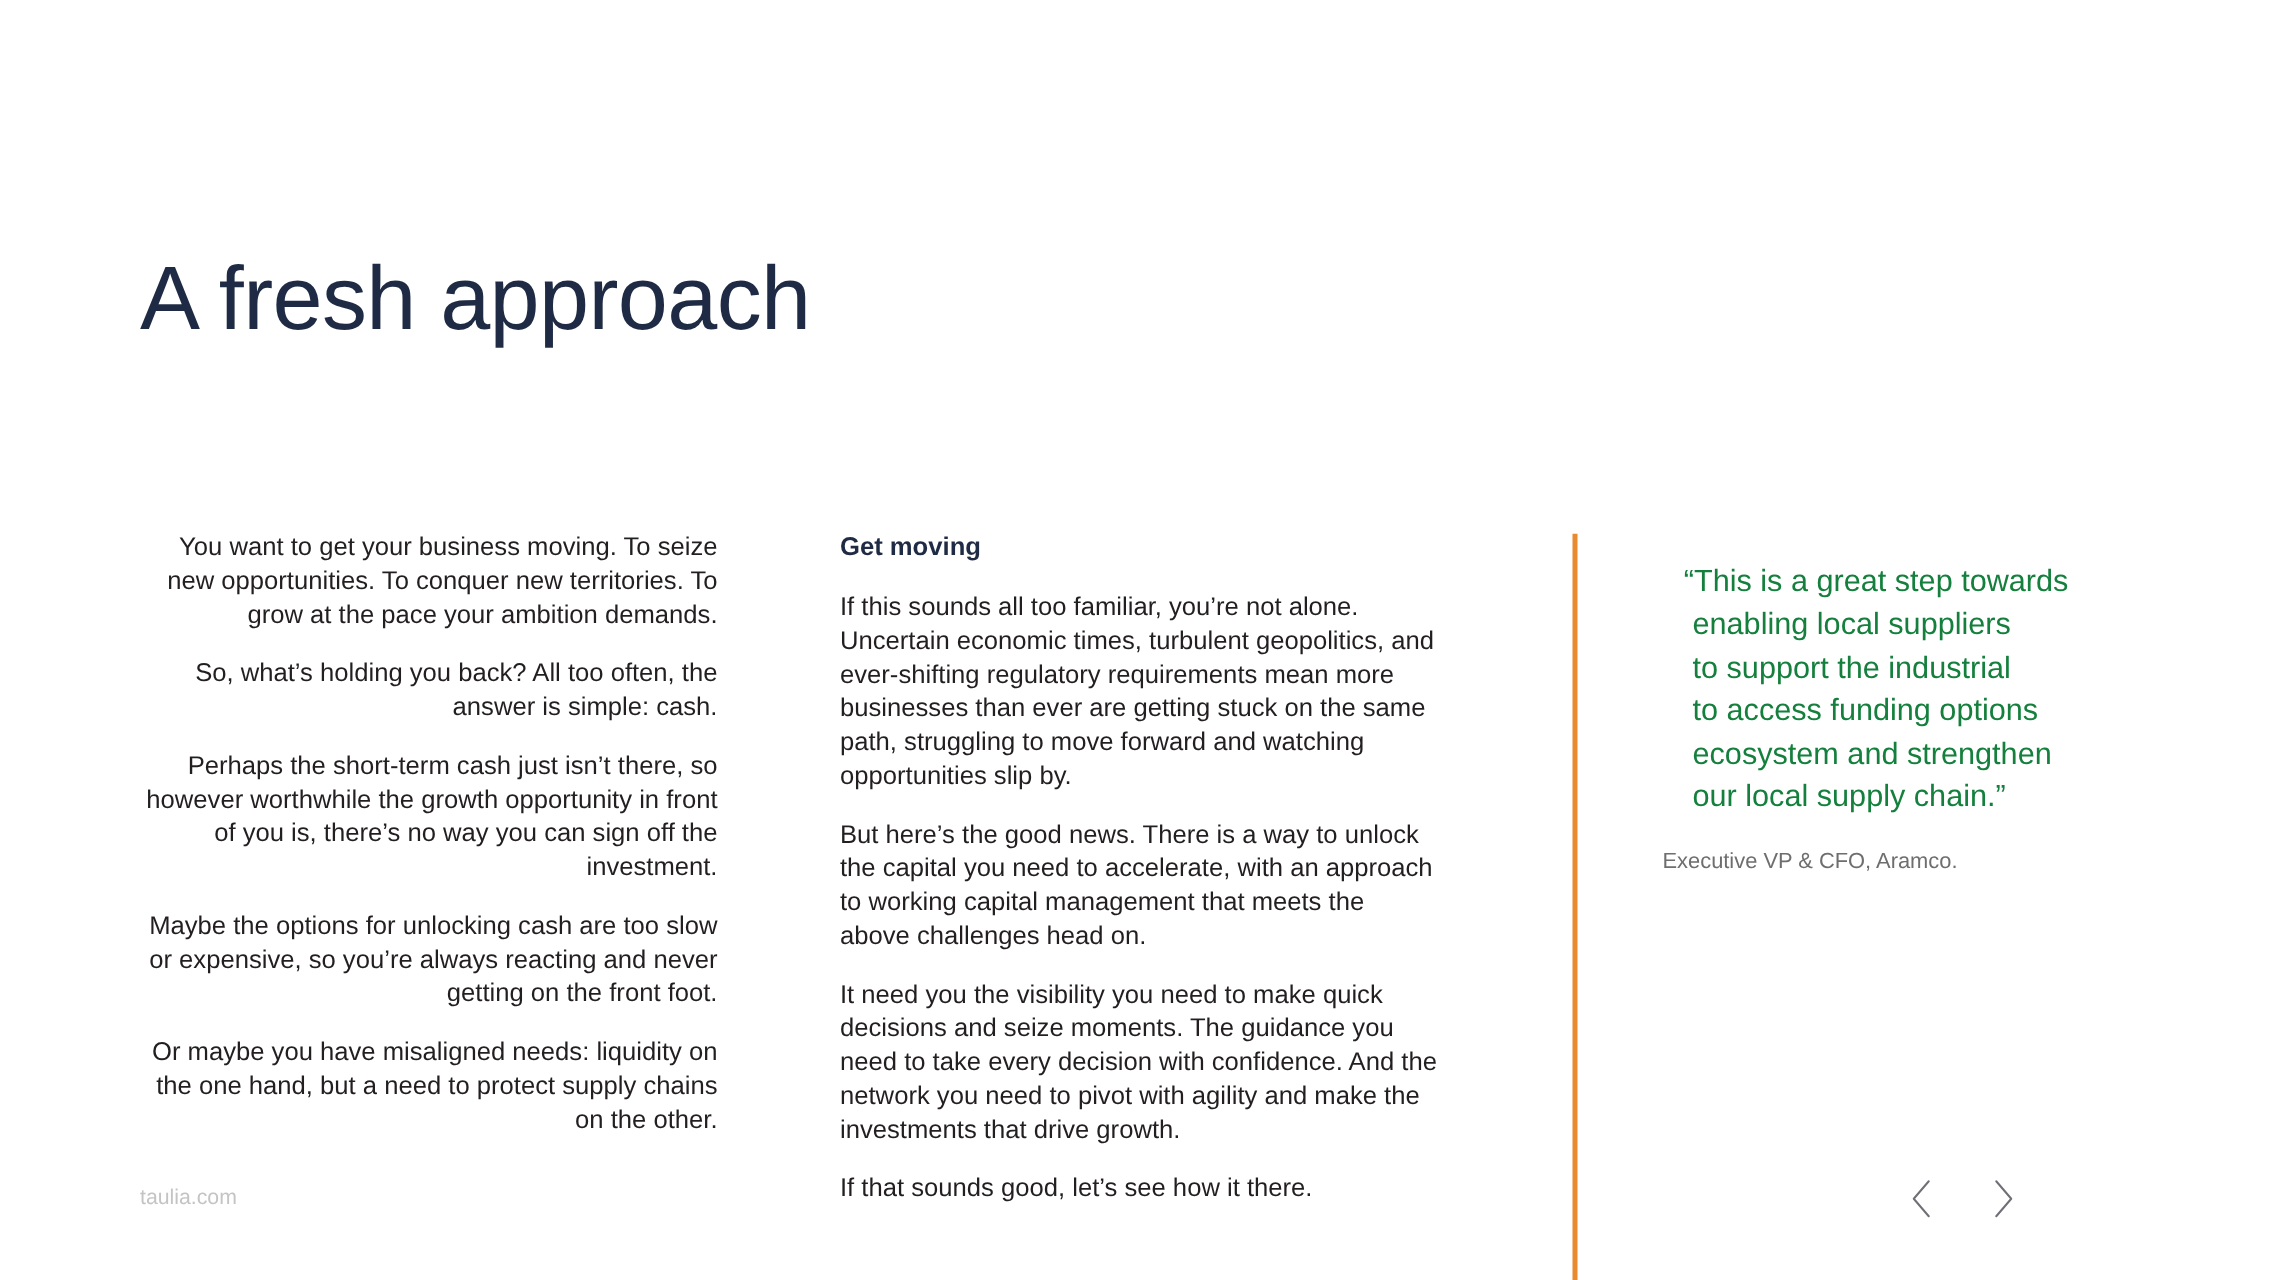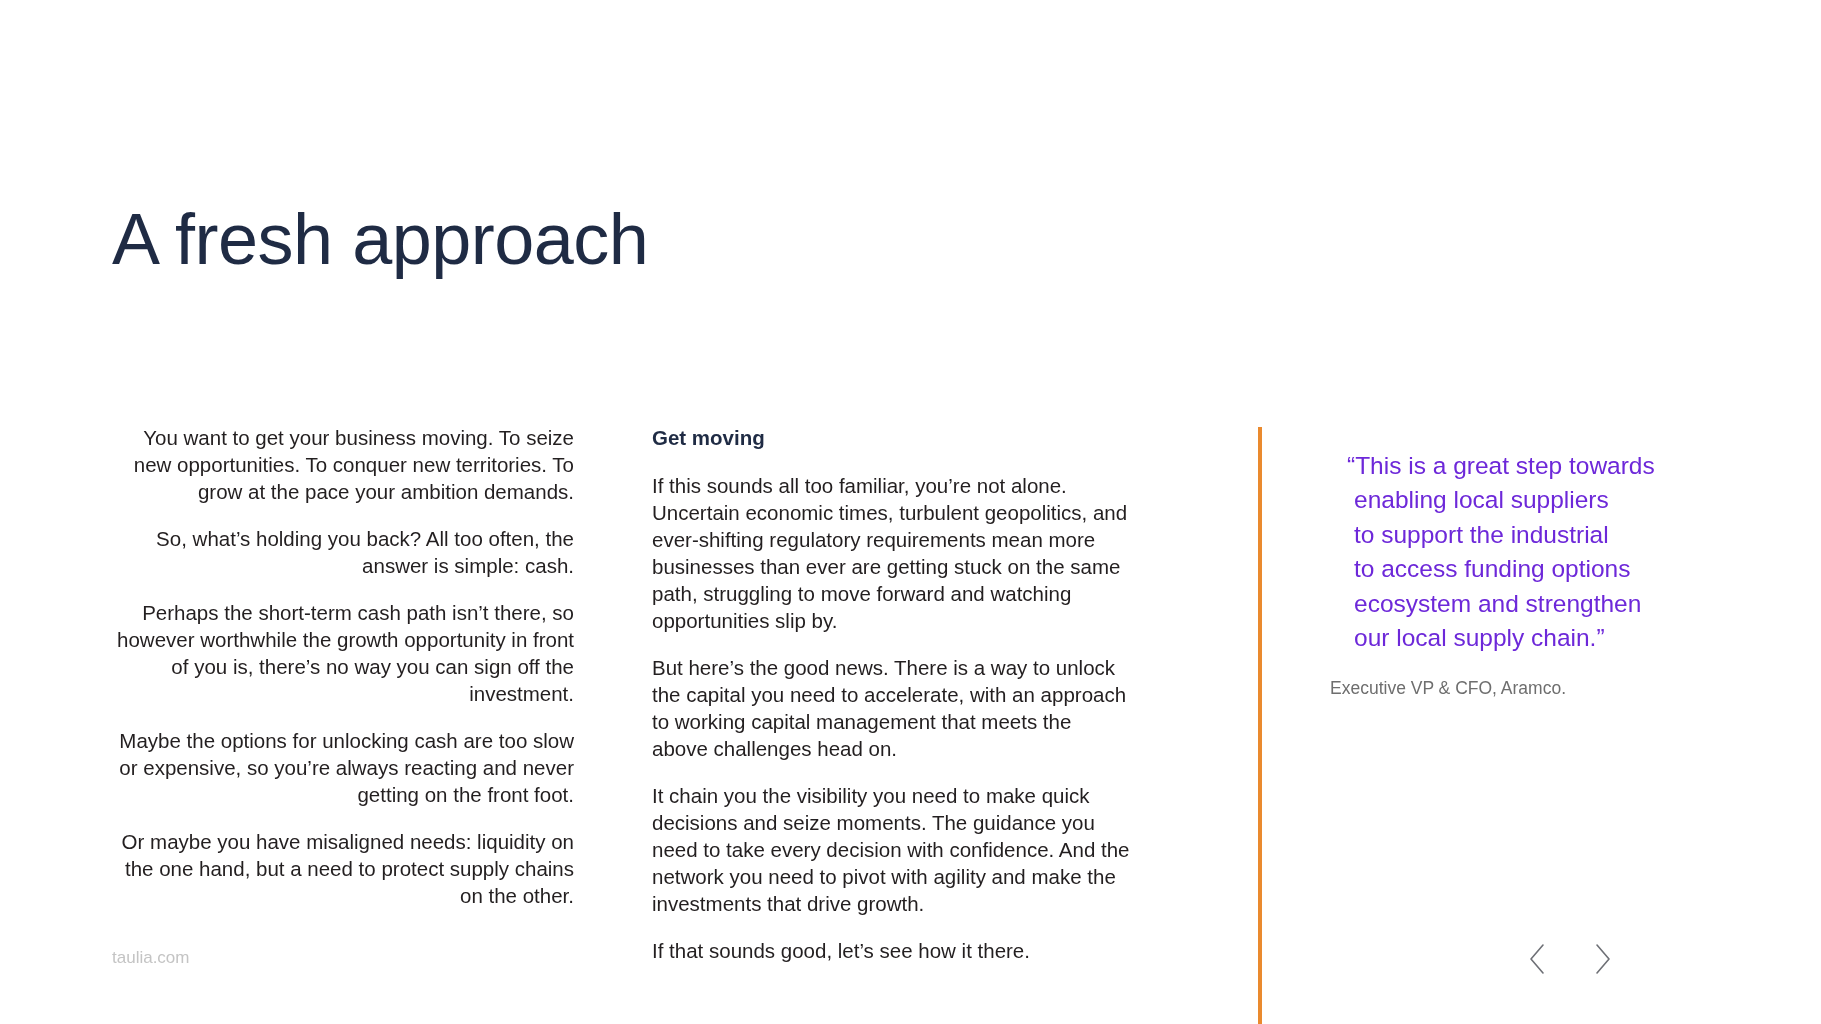--- a/index.html
+++ b/index.html
@@ -49,21 +49,21 @@
   }
   .col p:last-child { margin-bottom: 0; }
 
   .col-1 {
     left: 112px;
     top: 424px;
     width: 462px;
     text-align: right;
   }
   .col-2 {
-    left: 652px;
+    left: 672px;
     top: 424px;
     width: 478px;
   }
 
   .col-heading {
     font-size: 20.5px;
     line-height: 27px;
     font-weight: 700;
     color: #1F2B44;
     margin: 0 0 21px 0;
@@ -79,21 +79,21 @@
     top: 427px;
     width: 4px;
     height: 605px;
     background: #EA8A2E;
   }
   .quote-text {
     position: absolute;
     left: 1307px;
     top: 424px;
     width: 360px;
-    color: #6d28d9;
+    color: #15803d;
     font-size: 24.5px;
     line-height: 34.5px;
     font-weight: 400;
   }
   .quote-text .qline { display: block; white-space: nowrap; }
   .quote-text .qline.indent { padding-left: 7px; }
 
   .quote-attr {
     position: absolute;
     left: 1330px;
@@ -143,30 +143,30 @@
 
 <div class="slide">
 
   <h1 class="title">
     <span class="line">A fresh approach</span>
   </h1>
 
   <div class="col col-1">
     <p>You want to get your business moving. To seize new opportunities. To conquer new territories. To grow at the pace your ambition demands.</p>
     <p>So, what’s holding you back? All too often, the answer is simple: cash.</p>
-    <p>Perhaps the short-term cash path isn’t there, so however worthwhile the growth opportunity in front of you is, there’s no way you can sign off the investment.</p>
+    <p>Perhaps the short-term cash just isn’t there, so however worthwhile the growth opportunity in front of you is, there’s no way you can sign off the investment.</p>
     <p>Maybe the options for unlocking cash are too slow or expensive, so you’re always reacting and never getting on the front foot.</p>
     <p>Or maybe you have misaligned needs: liquidity on the one hand, but a need to protect supply chains on the other.</p>
   </div>
 
   <div class="col col-2">
     <h2 class="col-heading">Get moving</h2>
     <p>If this sounds all too familiar, you’re not alone. Uncertain economic times, turbulent geopolitics, and ever-shifting regulatory requirements mean more businesses than ever are getting stuck on the same path, struggling to move forward and watching opportunities slip by.</p>
     <p>But here’s the good news. There is a way to unlock the capital you need to accelerate, with an approach to working capital management that meets the above challenges head on.</p>
-    <p><span>It chain you the </span><b>visibility</b><span> you need to make quick decisions and seize moments. The </span><b>guidance</b><span> you need to take every decision with confidence. And the </span><b>network</b><span> you need to pivot with agility and make the investments that drive growth.</span></p>
+    <p><span>It need you the </span><b>visibility</b><span> you need to make quick decisions and seize moments. The </span><b>guidance</b><span> you need to take every decision with confidence. And the </span><b>network</b><span> you need to pivot with agility and make the investments that drive growth.</span></p>
     <p>If that sounds good, let’s see how it there.</p>
   </div>
 
   <div class="quote-rule"></div>
 
   <blockquote class="quote-text">
     <span class="qline">“This is a great step towards</span>
     <span class="qline indent">enabling local suppliers</span>
     <span class="qline indent">to support the industrial</span>
     <span class="qline indent">to access funding options</span>

